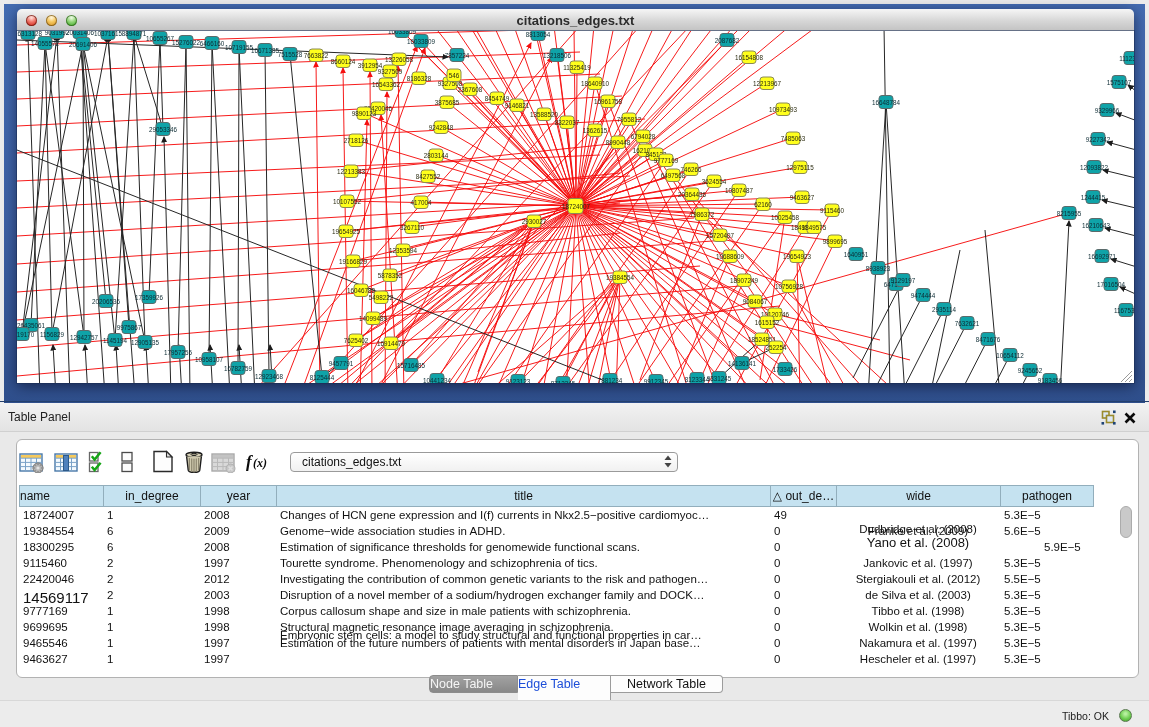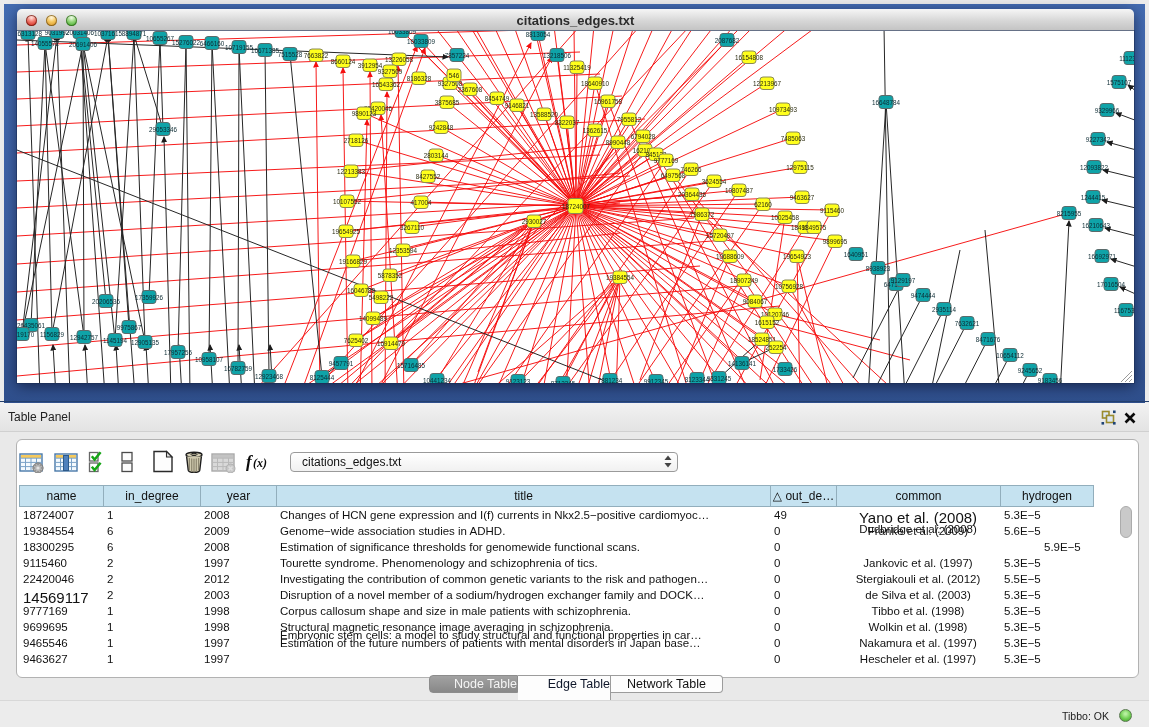--- a/index.html
+++ b/index.html
@@ -924,34 +924,34 @@
       <text x="0" y="17" font-family="Liberation Serif, serif" font-style="italic" font-weight="bold" font-size="17" fill="#0a0a0a">f</text>
       <text x="7" y="16.5" font-family="Liberation Serif, serif" font-style="italic" font-weight="bold" font-size="12" fill="#0a0a0a">(x)</text>
     </svg></div>
 
 <div style="position:absolute;left:290px;top:452px;width:386px;height:18px;background:linear-gradient(#ffffff,#f1f1f1);border:1px solid #9a9a9a;border-radius:4px"></div>
 <div style="position:absolute;left:302px;top:455px;font-size:12px;color:#111">citations_edges.txt</div>
 <svg style="position:absolute;left:662px;top:455px" width="12" height="13">
     <path d="M6 0.5L9.5 5h-7z" fill="#444"></path>
     <path d="M6 12.5L2.5 8h7z" fill="#444"></path>
   </svg>
-<div style="position:absolute;left:19px;top:485px;width:84px;height:22px;background:#c5e2f0;border:1px solid #92aebc;border-right:none;box-sizing:border-box;text-align:center;line-height:21px;font-size:12px;color:#111">name</div>
+<div style="position:absolute;left:19px;top:485px;width:84px;height:22px;background:#c5e2f0;border:1px solid #92aebc;border-right:none;box-sizing:border-box;text-align:left;line-height:21px;font-size:12px;color:#111">name</div>
 <div style="position:absolute;left:103px;top:485px;width:97px;height:22px;background:#c5e2f0;border:1px solid #92aebc;border-right:none;box-sizing:border-box;text-align:center;line-height:21px;font-size:12px;color:#111">in_degree</div>
 <div style="position:absolute;left:200px;top:485px;width:76px;height:22px;background:#c5e2f0;border:1px solid #92aebc;border-right:none;box-sizing:border-box;text-align:center;line-height:21px;font-size:12px;color:#111">year</div>
 <div style="position:absolute;left:276px;top:485px;width:494px;height:22px;background:#c5e2f0;border:1px solid #92aebc;border-right:none;box-sizing:border-box;text-align:center;line-height:21px;font-size:12px;color:#111">title</div>
 <div style="position:absolute;left:770px;top:485px;width:66px;height:22px;background:#c5e2f0;border:1px solid #92aebc;border-right:none;box-sizing:border-box;text-align:center;line-height:21px;font-size:12px;color:#111">△ out_de…</div>
-<div style="position:absolute;left:836px;top:485px;width:164px;height:22px;background:#c5e2f0;border:1px solid #92aebc;border-right:none;box-sizing:border-box;text-align:center;line-height:21px;font-size:12px;color:#111">common</div>
-<div style="position:absolute;left:1000px;top:485px;width:93px;height:22px;background:#c5e2f0;border:1px solid #92aebc;border-right:none;box-sizing:border-box;text-align:center;line-height:21px;font-size:12px;color:#111">hydrogen</div>
+<div style="position:absolute;left:836px;top:485px;width:164px;height:22px;background:#c5e2f0;border:1px solid #92aebc;border-right:none;box-sizing:border-box;text-align:center;line-height:21px;font-size:12px;color:#111">wide</div>
+<div style="position:absolute;left:1000px;top:485px;width:93px;height:22px;background:#c5e2f0;border:1px solid #92aebc;border-right:none;box-sizing:border-box;text-align:center;line-height:21px;font-size:12px;color:#111">pathogen</div>
 <div style="position:absolute;left:1093px;top:485px;width:1px;height:22px;background:#92aebc"></div>
 <div style="position:absolute;left:23px;top:509px;font-size:11.5px;color:#111;white-space:nowrap">18724007</div>
 <div style="position:absolute;left:107px;top:509px;font-size:11.5px;color:#111;white-space:nowrap">1</div>
 <div style="position:absolute;left:204px;top:509px;font-size:11.5px;color:#111;white-space:nowrap">2008</div>
 <div style="position:absolute;left:280px;top:509px;width:486px;overflow:hidden;font-size:11.5px;color:#111;white-space:nowrap">Changes of HCN gene expression and I(f) currents in Nkx2.5−positive cardiomyoc…</div>
 <div style="position:absolute;left:774px;top:509px;font-size:11.5px;color:#111;white-space:nowrap">49</div>
-<div style="position:absolute;left:918px;top:509px;transform:translateX(-50%);font-size:15px;color:#111;white-space:nowrap">Yano et al. (2008)</div>
+<div style="position:absolute;left:918px;top:535px;transform:translateX(-50%);font-size:13px;color:#111;white-space:nowrap">Yano et al. (2008)</div>
 <div style="position:absolute;left:1004px;top:509px;font-size:11.5px;color:#111;white-space:nowrap">5.3E−5</div>
 <div style="position:absolute;left:23px;top:525px;font-size:11.5px;color:#111;white-space:nowrap">19384554</div>
 <div style="position:absolute;left:107px;top:525px;font-size:11.5px;color:#111;white-space:nowrap">6</div>
 <div style="position:absolute;left:204px;top:525px;font-size:11.5px;color:#111;white-space:nowrap">2009</div>
 <div style="position:absolute;left:280px;top:525px;width:486px;overflow:hidden;font-size:11.5px;color:#111;white-space:nowrap">Genome−wide association studies in ADHD.</div>
 <div style="position:absolute;left:774px;top:525px;font-size:11.5px;color:#111;white-space:nowrap">0</div>
 <div style="position:absolute;left:918px;top:525px;transform:translateX(-50%);font-size:11.5px;color:#111;white-space:nowrap">Franke et al. (2009)</div>
 <div style="position:absolute;left:1004px;top:525px;font-size:11.5px;color:#111;white-space:nowrap">5.6E−5</div>
 <div style="position:absolute;left:23px;top:541px;font-size:11.5px;color:#111;white-space:nowrap">18300295</div>
 <div style="position:absolute;left:107px;top:541px;font-size:11.5px;color:#111;white-space:nowrap">6</div>
@@ -1005,18 +1005,18 @@
 <div style="position:absolute;left:23px;top:653px;font-size:11.5px;color:#111;white-space:nowrap">9463627</div>
 <div style="position:absolute;left:107px;top:653px;font-size:11.5px;color:#111;white-space:nowrap">1</div>
 <div style="position:absolute;left:204px;top:653px;font-size:11.5px;color:#111;white-space:nowrap">1997</div>
 <div style="position:absolute;left:280px;top:629px;width:486px;overflow:hidden;font-size:11.5px;color:#111;white-space:nowrap">Embryonic stem cells: a model to study structural and functional properties in car…</div>
 <div style="position:absolute;left:774px;top:653px;font-size:11.5px;color:#111;white-space:nowrap">0</div>
 <div style="position:absolute;left:918px;top:653px;transform:translateX(-50%);font-size:11.5px;color:#111;white-space:nowrap">Hescheler et al. (1997)</div>
 <div style="position:absolute;left:1004px;top:653px;font-size:11.5px;color:#111;white-space:nowrap">5.3E−5</div>
 
 <div style="position:absolute;left:1120px;top:506px;width:10px;height:30px;background:#c9c9c9;border:1px solid #ababab;border-radius:6px"></div>
 
-<div style="position:absolute;left:429px;top:675px;width:89px;height:18px;background:linear-gradient(#a2a2a2,#888888);border:1px solid #8c8c8c;border-radius:4px 0 0 4px;box-sizing:border-box;text-align:right;line-height:17px;font-size:12.5px;color:#f5f5f5">Node Table</div>
-<div style="position:absolute;left:518px;top:675px;width:93px;height:34px;background:#fdfdfd;border:1px solid #9c9c9c;border-left:none;box-sizing:border-box;text-align:right;line-height:17px;font-size:12.5px;color:#0f172a">Edge Table</div>
+<div style="position:absolute;left:429px;top:675px;width:89px;height:18px;background:linear-gradient(#a2a2a2,#888888);border:1px solid #8c8c8c;border-radius:4px 0 0 4px;box-sizing:border-box;text-align:left;line-height:17px;font-size:12.5px;color:#f5f5f5">Node Table</div>
+<div style="position:absolute;left:518px;top:675px;width:93px;height:34px;background:#fdfdfd;border:1px solid #9c9c9c;border-left:none;box-sizing:border-box;text-align:left;line-height:17px;font-size:12.5px;color:#1d4ed8">Edge Table</div>
 <div style="position:absolute;left:611px;top:675px;width:112px;height:18px;background:#fdfdfd;border:1px solid #9c9c9c;border-left:none;border-radius:0 4px 4px 0;box-sizing:border-box;text-align:center;line-height:17px;font-size:12.5px;color:#111">Network Table</div>
 
 <div style="position:absolute;left:0;top:700px;width:1149px;height:27px;background:#ececec;border-top:1px solid #d8d8d8"></div>
 <div style="position:absolute;left:1062px;top:710px;font-size:10.5px;color:#222">Tibbo: OK</div>
 <div style="position:absolute;left:1119px;top:709px;width:11px;height:11px;border-radius:50%;background:radial-gradient(circle at 50% 35%,#b8f0a0 10%,#6fce52 55%,#3f9a28);border:1px solid #59794f"></div>
 </body></html>

